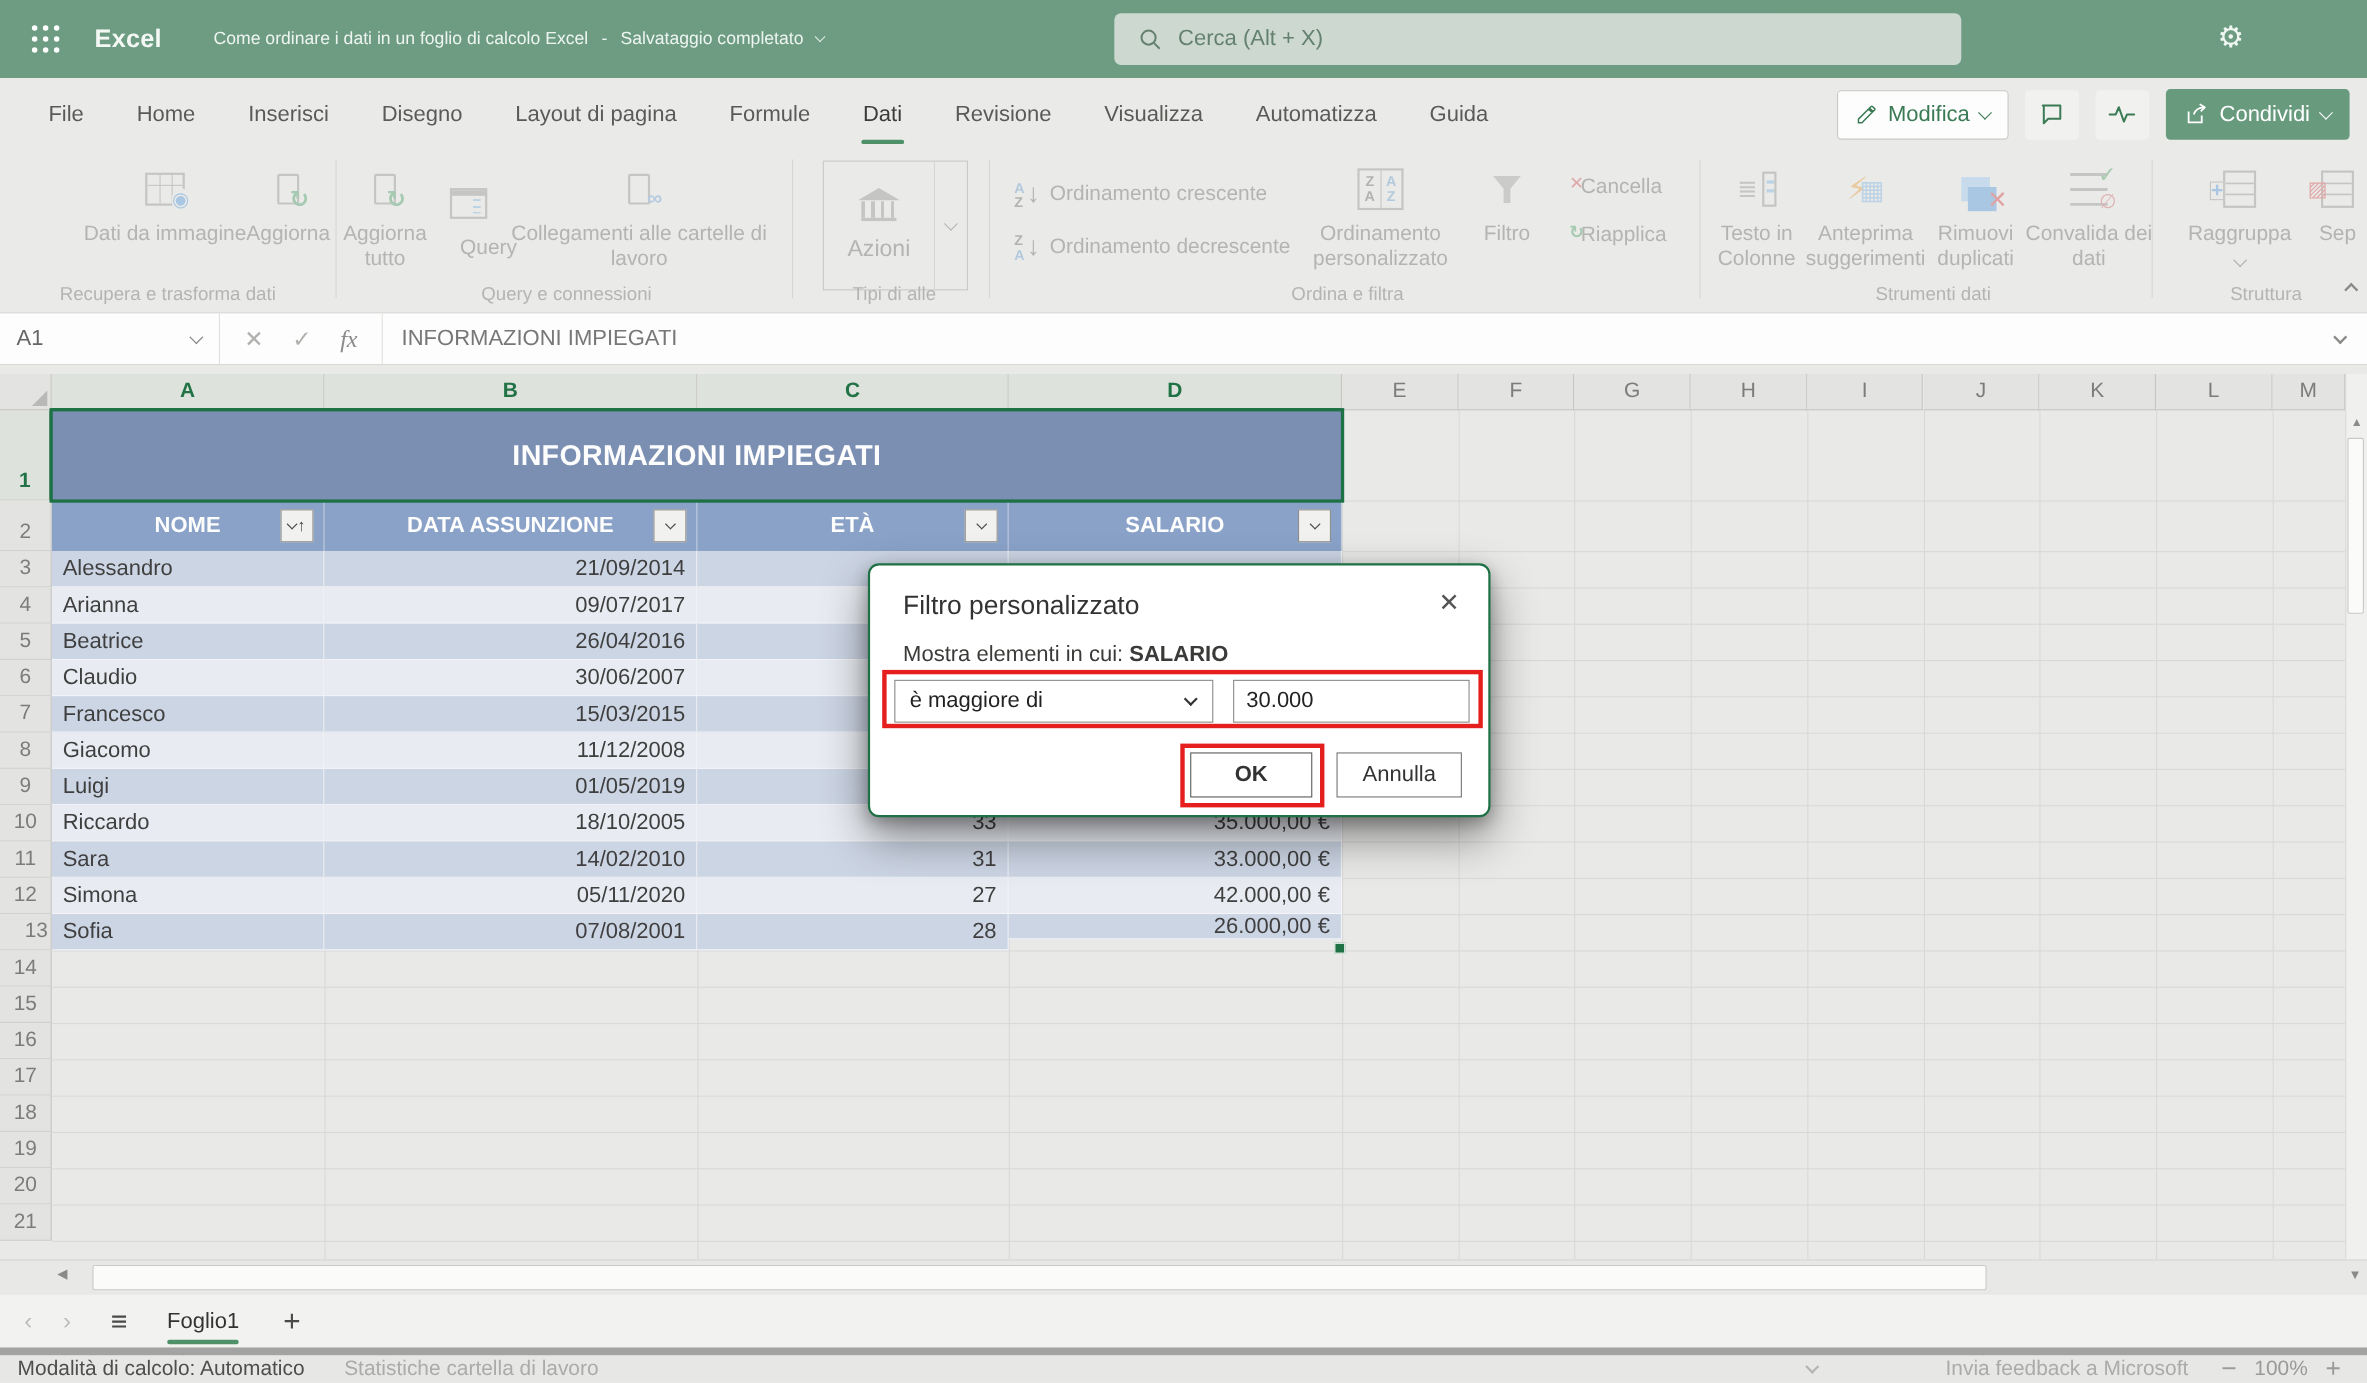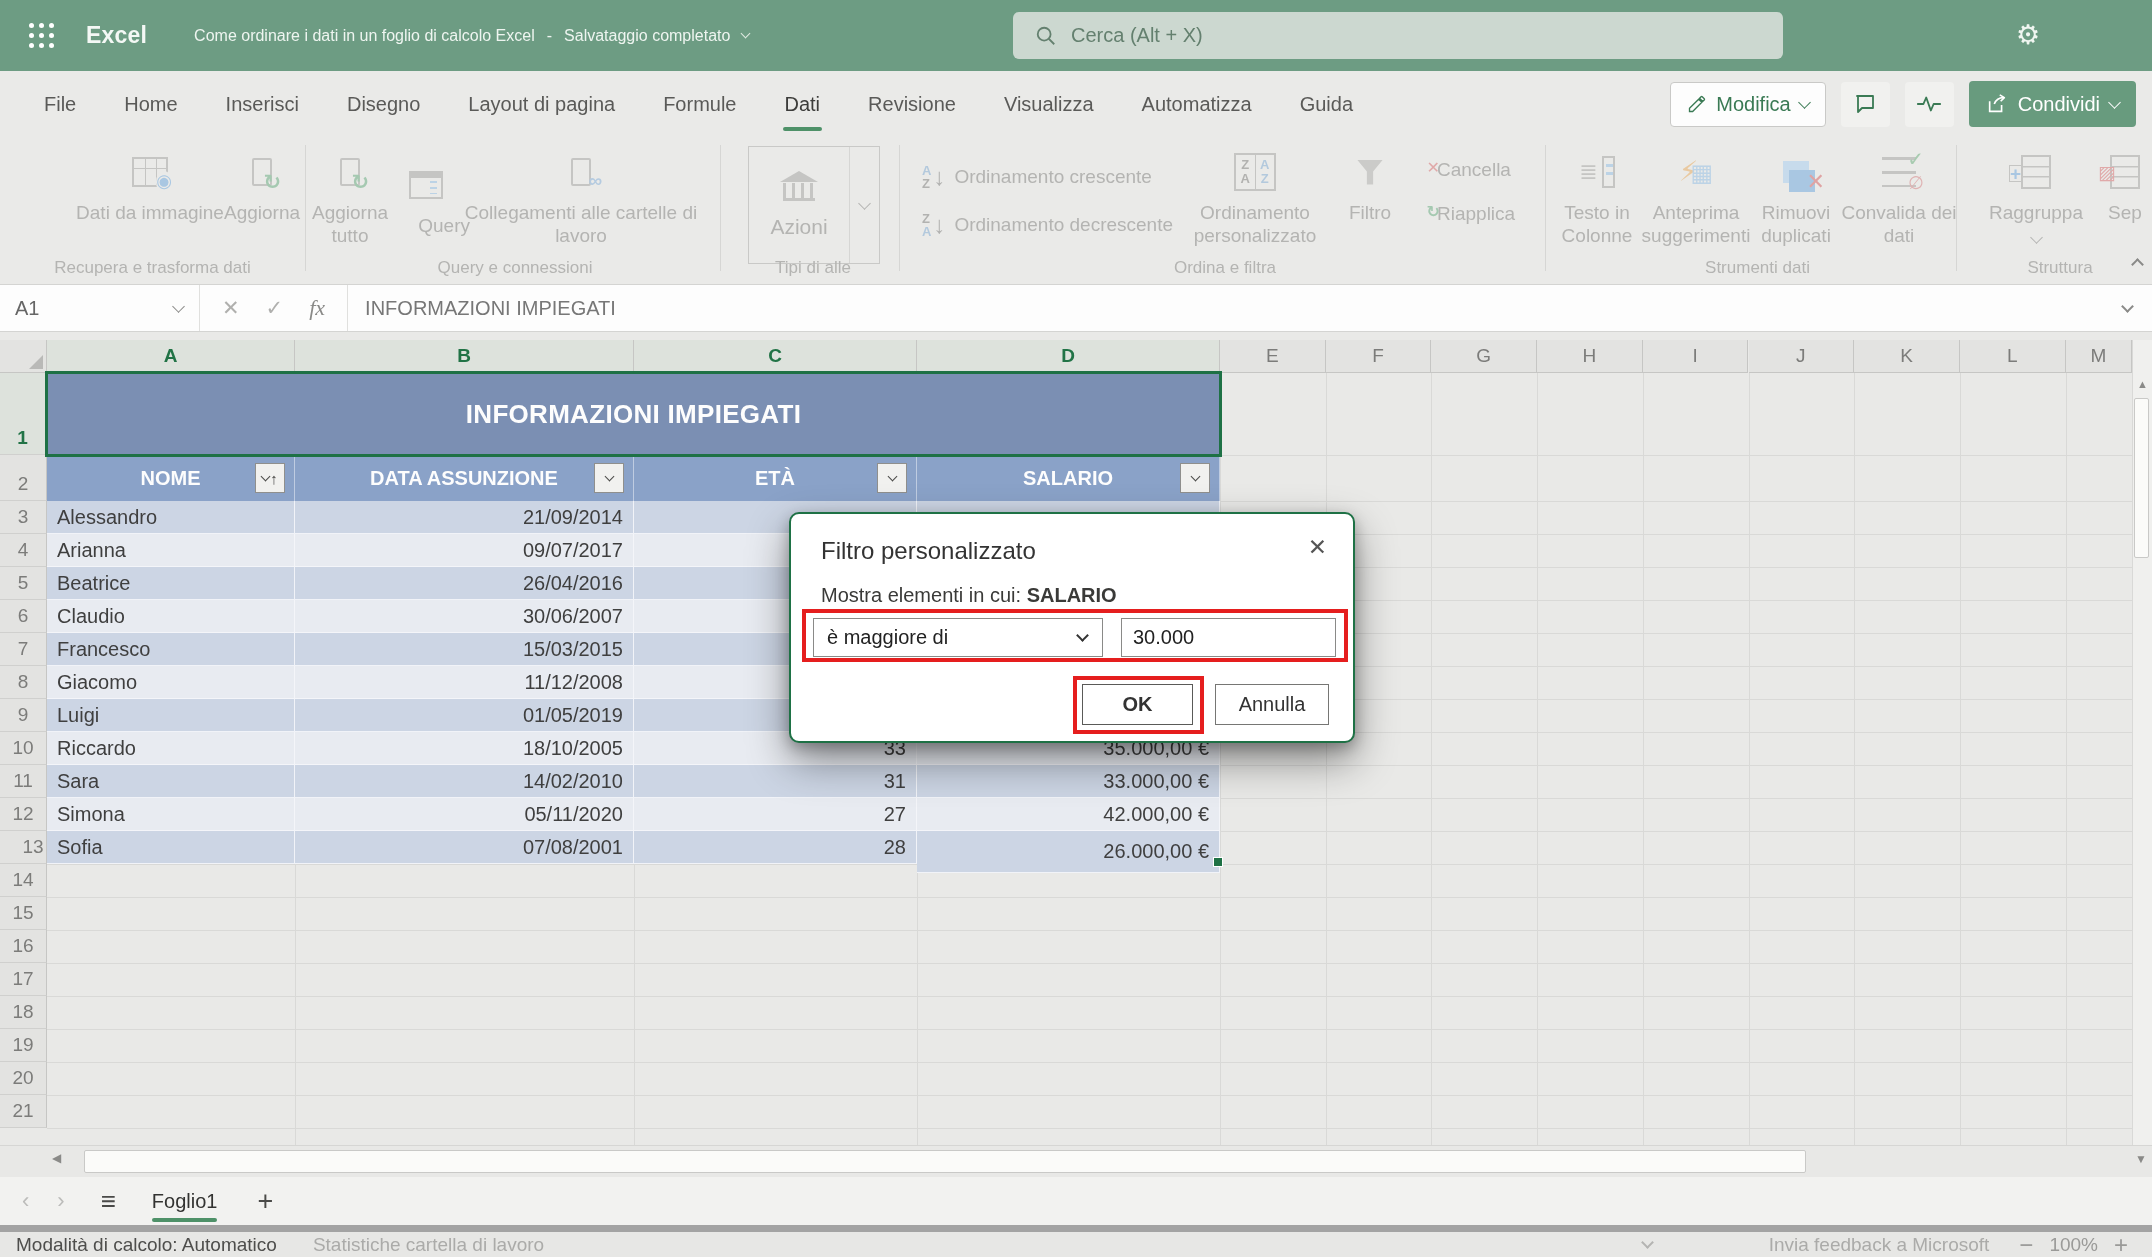--- a/index.html
+++ b/index.html
@@ -505,21 +505,21 @@
       <div class="tcell dark ar-r" style="left: 295px; top: 425px; width: 339px; height: 33px;">14/02/2010</div>
       <div class="tcell dark ar-r" style="left: 634px; top: 425px; width: 283px; height: 33px;">31</div>
       <div class="tcell dark ar-r" style="left: 917px; top: 425px; width: 303px; height: 33px;">33.000,00 €</div>
       <div class="tcell light al" style="left: 47px; top: 458px; width: 248px; height: 33px;">Simona</div>
       <div class="tcell light ar-r" style="left: 295px; top: 458px; width: 339px; height: 33px;">05/11/2020</div>
       <div class="tcell light ar-r" style="left: 634px; top: 458px; width: 283px; height: 33px;">27</div>
       <div class="tcell light ar-r" style="left: 917px; top: 458px; width: 303px; height: 33px;">42.000,00 €</div>
       <div class="tcell dark al" style="left: 47px; top: 491px; width: 248px; height: 33px;">Sofia</div>
       <div class="tcell dark ar-r" style="left: 295px; top: 491px; width: 339px; height: 33px;">07/08/2001</div>
       <div class="tcell dark ar-r" style="left: 634px; top: 491px; width: 283px; height: 33px;">28</div>
-      <div class="tcell dark ar-r" style="left: 917px; top: 491px; width: 303px; height: 42px;">26.000,00 €</div>
+      <div class="tcell dark ar-r" style="left: 917px; top: 491px; width: 303px; height: 23px;">26.000,00 €</div>
     </div>
   <div id="col-headers">
       <div class="colh sel" style="left: 47px; width: 248px;">A</div>
       <div class="colh sel" style="left: 295px; width: 339px;">B</div>
       <div class="colh sel" style="left: 634px; width: 283px;">C</div>
       <div class="colh sel" style="left: 917px; width: 303px;">D</div>
       <div class="colh" style="left: 1220px; width: 105.7px;">E</div>
       <div class="colh" style="left: 1325.7px; width: 105.7px;">F</div>
       <div class="colh" style="left: 1431.4px; width: 105.7px;">G</div>
       <div class="colh" style="left: 1537.1px; width: 105.7px;">H</div>

